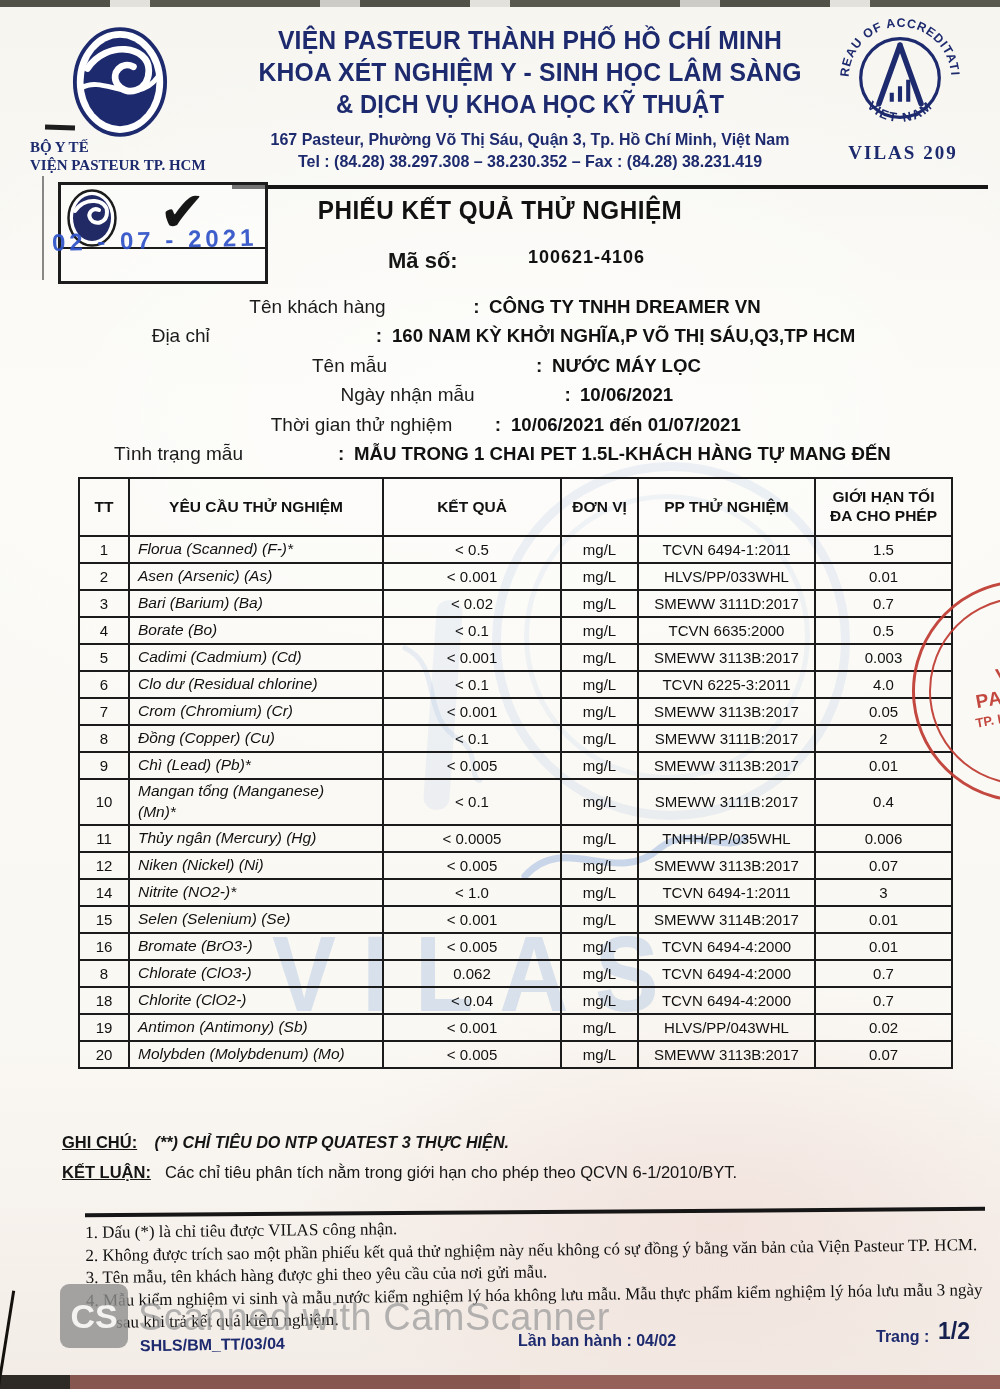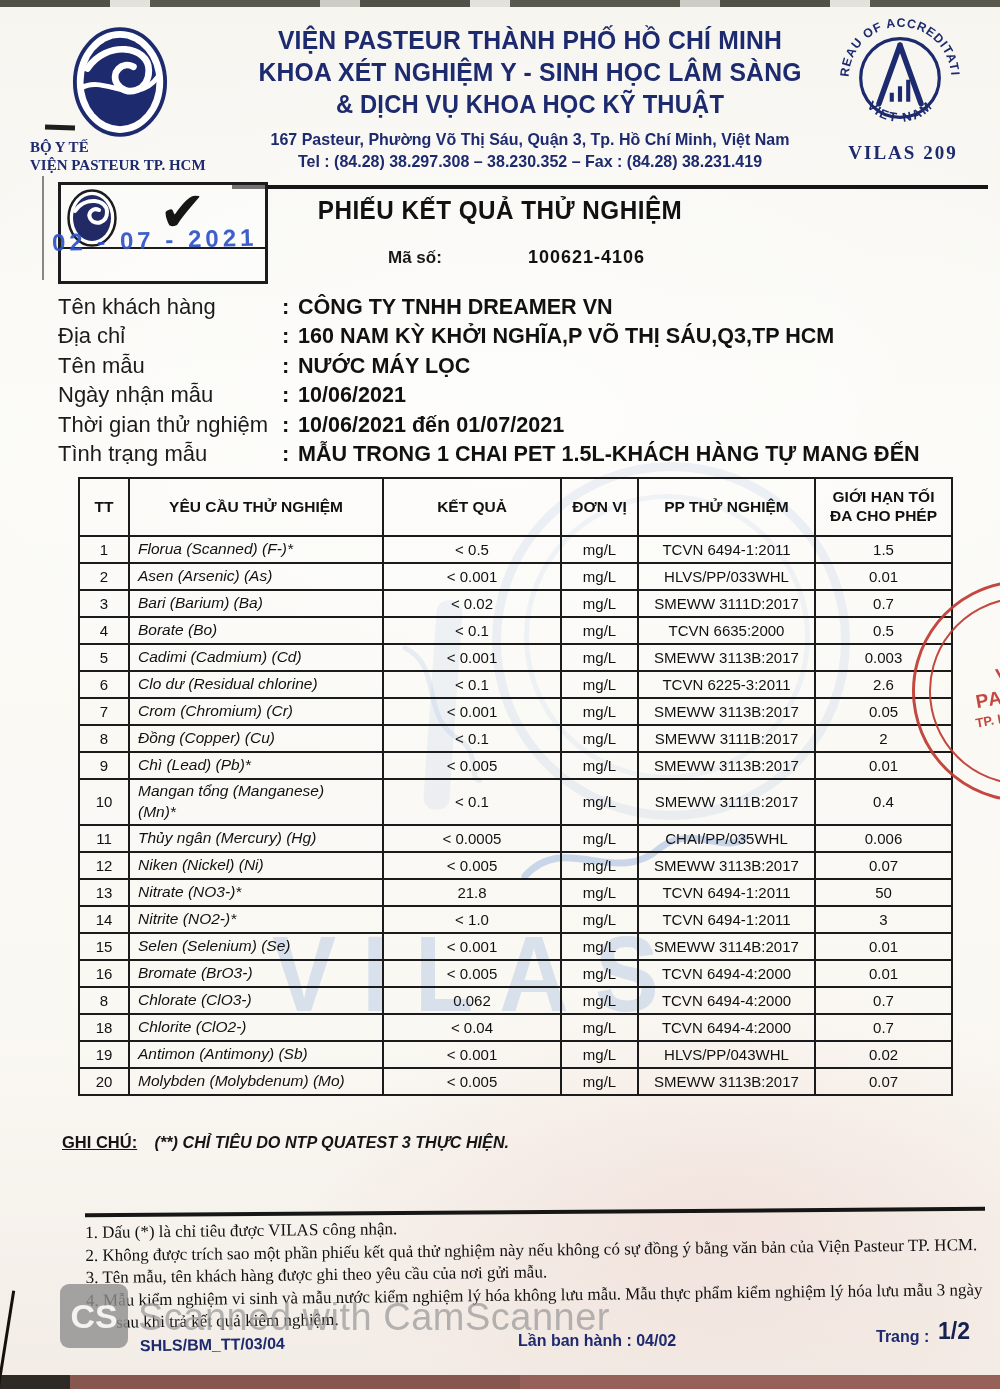--- a/index.html
+++ b/index.html
@@ -39,26 +39,26 @@
 
   
   .stamp-box{left:58px;top:182px;width:204px;height:96px;border:3px solid #1c1c1c;background:rgba(255,255,255,0.4);}
   .stamp-box-line{position:absolute;left:0;top:62px;width:100%;border-top:2.5px solid #1c1c1c;}
   .stamp-logo{position:absolute;left:6px;top:4px;width:50px;height:58px;}
   .stamp-check{position:absolute;left:98px;top:-6px;font-size:56px;color:#161616;}
   .date-stamp{left:52px;top:225px;width:300px;font-size:24px;font-weight:bold;color:#2e52c8;letter-spacing:4px;transform:rotate(-1.5deg);opacity:.92;}
 
   
   .doc-title{left:200px;top:196px;width:600px;text-align:center;font-size:25px;font-weight:bold;letter-spacing:0.5px;color:#111;transform:scaleX(0.97);}
-  .code-label{left:388px;top:248px;font-size:17px;font-weight:bold;color:#161616;}
+  .code-label{left:388px;top:248px;font-size:22px;font-weight:bold;color:#161616;}
   .code-value{left:528px;top:247px;font-size:18px;font-weight:bold;letter-spacing:1px;color:#111;text-align:right;}
 
   
   .sample-info{left:58px;top:292px;width:900px;}
-  .info-row{display:flex;height:29.5px;align-items:center;font-size:22px;}
+  .info-row{display:flex;height:29.5px;align-items:center;font-size:19px;justify-content:center;}
   .i-label{width:224px;color:#1b1b1b;}
   .i-colon{width:16px;font-weight:bold;}
   .i-value{font-weight:bold;color:#111;transform:scaleX(0.98);transform-origin:left;white-space:nowrap;}
 
   
   .table-wrap{left:78px;top:477px;}
   table.results{border-collapse:collapse;table-layout:fixed;width:873px;background:transparent;}
   .results th,.results td{border:2px solid #1b1b1b;padding:1px 5px;color:#111;overflow:hidden;}
   .results thead tr{height:58px;}
   .results th{font-size:15.5px;font-weight:bold;line-height:1.2;text-align:center;}
@@ -271,21 +271,21 @@
             <td class="c-center">mg/L</td>
             <td class="c-center">SMEWW 3113B:2017</td>
             <td class="c-center">0.003</td>
           </tr>
           <tr>
             <td class="c-center">6</td>
             <td class="c-name">Clo dư (Residual chlorine)</td>
             <td class="c-center">&lt; 0.1</td>
             <td class="c-center">mg/L</td>
             <td class="c-center">TCVN 6225-3:2011</td>
-            <td class="c-center">2.6</td>
+            <td class="c-center">4.0</td>
           </tr>
           <tr>
             <td class="c-center">7</td>
             <td class="c-name">Crom (Chromium) (Cr)</td>
             <td class="c-center">&lt; 0.001</td>
             <td class="c-center">mg/L</td>
             <td class="c-center">SMEWW 3113B:2017</td>
             <td class="c-center">0.05</td>
           </tr>
           <tr>
@@ -311,38 +311,30 @@
             <td class="c-center">&lt; 0.1</td>
             <td class="c-center">mg/L</td>
             <td class="c-center">SMEWW 3111B:2017</td>
             <td class="c-center">0.4</td>
           </tr>
           <tr>
             <td class="c-center">11</td>
             <td class="c-name">Thủy ngân (Mercury) (Hg)</td>
             <td class="c-center">&lt; 0.0005</td>
             <td class="c-center">mg/L</td>
-            <td class="c-center">CHAI/PP/035WHL</td>
+            <td class="c-center">TNHH/PP/035WHL</td>
             <td class="c-center">0.006</td>
           </tr>
           <tr>
             <td class="c-center">12</td>
             <td class="c-name">Niken (Nickel) (Ni)</td>
             <td class="c-center">&lt; 0.005</td>
             <td class="c-center">mg/L</td>
             <td class="c-center">SMEWW 3113B:2017</td>
             <td class="c-center">0.07</td>
-          </tr>
-          <tr>
-            <td class="c-center">13</td>
-            <td class="c-name">Nitrate (NO3-)*</td>
-            <td class="c-center">21.8</td>
-            <td class="c-center">mg/L</td>
-            <td class="c-center">TCVN 6494-1:2011</td>
-            <td class="c-center">50</td>
           </tr>
           <tr>
             <td class="c-center">14</td>
             <td class="c-name">Nitrite (NO2-)*</td>
             <td class="c-center">&lt; 1.0</td>
             <td class="c-center">mg/L</td>
             <td class="c-center">TCVN 6494-1:2011</td>
             <td class="c-center">3</td>
           </tr>
           <tr>
@@ -404,20 +396,23 @@
     <div class="red-text">
         <div class="red-l0">VIỆN</div>
         <div class="red-l1">PASTEUR</div>
         <div class="red-l2">TP. HỒ CHÍ MINH</div>
       </div>
 
   </div>
 
   <div class="abs ghichu">
     <span class="note-label">GHI CHÚ:</span><span class="note-text">(**) CHỈ TIÊU DO NTP QUATEST 3 THỰC HIỆN.</span>
+  </div>
+  <div class="abs ketluan">
+    <span class="note-label">KẾT LUẬN:</span><span>Các chỉ tiêu phân tích nằm trong giới hạn cho phép theo QCVN 6-1/2010/BYT.</span>
   </div>
 
   <div class="abs bottom-rule"></div>
 
   <div class="abs footnotes">
       <div>1. Dấu (*) là chỉ tiêu được VILAS công nhận.</div>
       <div>2. Không được trích sao một phần phiếu kết quả thử nghiệm này nếu không có sự đồng ý bằng văn bản của Viện Pasteur TP. HCM.</div>
       <div>3. Tên mẫu, tên khách hàng được ghi theo yêu cầu của nơi gửi mẫu.</div>
       <div>4. Mẫu kiểm nghiệm vi sinh và mẫu nước kiểm nghiệm lý hóa không lưu mẫu. Mẫu thực phẩm kiểm nghiệm lý hóa lưu mẫu 3 ngày sau khi trả kết quả kiểm nghiệm.</div>
     </div>

